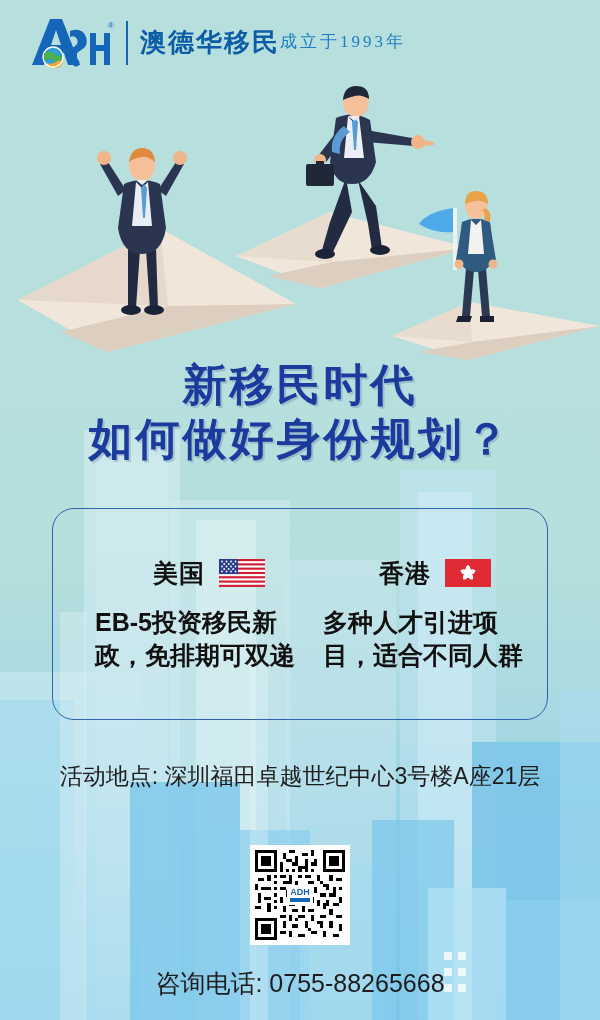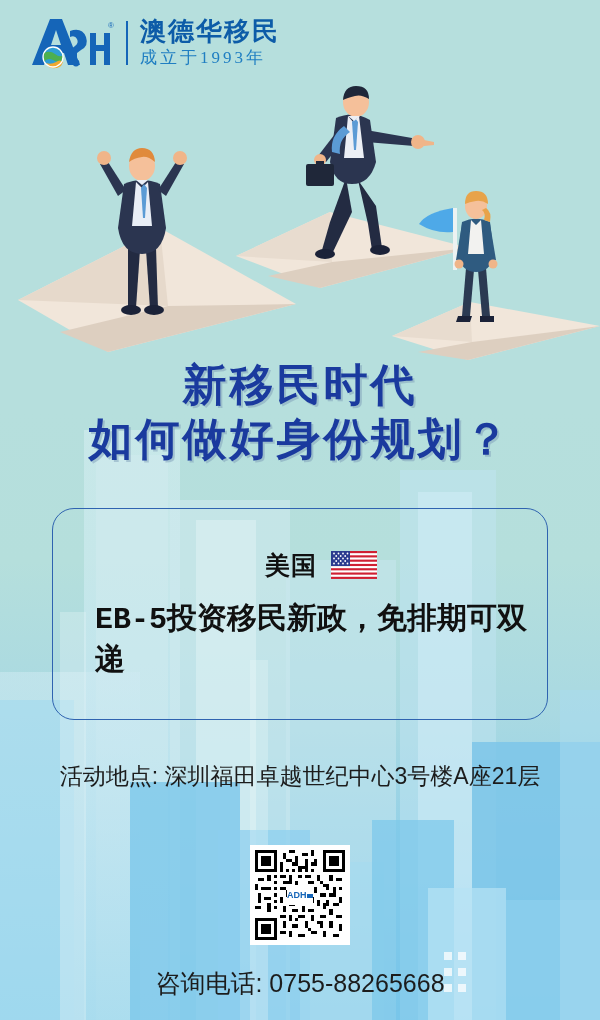--- a/index.html
+++ b/index.html
@@ -20,21 +20,21 @@
     position:absolute;left:0;top:0;width:600px;height:86px;
     display:flex;align-items:center;padding-left:30px;z-index:40;
   }
   .logo-mark{position:relative;width:82px;height:56px;flex:0 0 auto;}
   .logo-reg{
     position:absolute;right:-2px;top:6px;font-size:8px;color:#1565b8;
   }
   .logo-div{
     width:2px;height:44px;background:#1565b8;margin:0 12px 0 14px;flex:0 0 auto;
   }
-  .logo-words{display:flex;flex-direction:column;justify-content:center;}
+  .logo-words{display:flex;justify-content:center;}
   .logo-cn{
     font-size:26px;font-weight:bold;color:#0d5ca8;letter-spacing:2px;
     line-height:1.05;
   }
   .logo-sub{
     font-family:"Liberation Serif","DejaVu Serif",serif;
     font-size:17px;color:#1f7ec2;letter-spacing:3px;line-height:1.2;
     margin-top:3px;
   }
 
@@ -54,23 +54,22 @@
   
   .infobox{
     position:absolute;left:52px;top:508px;width:496px;height:212px;
     border:1.5px solid #2f63b0;border-radius:22px;z-index:30;
     display:flex;flex-direction:row;align-items:center;justify-content:center;padding-left:42px;
   }
   .row-country{display:flex;align-items:center;justify-content:center;gap:14px;}
   .country{font-size:25px;font-weight:bold;color:#101010;letter-spacing:1px;}
   .flag{width:46px;height:28px;display:block;}
   .desc{
-    font-size:30px;font-weight:bold;color:#101010;letter-spacing:0px;
+    font-size:25px;font-weight:bold;color:#101010;letter-spacing:0px;
     margin-top:16px;
-    font-family:Liberation Mono, monospace;
   }
   .gap{height:22px;}
 
   
   .details{
     position:absolute;left:0;top:760px;width:600px;z-index:30;text-align:center;
   }
   .details div{
     font-size:23px;color:#1c1c1c;line-height:1.42;letter-spacing:0px;
   }
@@ -78,21 +77,21 @@
   
   .qrwrap{
     position:absolute;left:250px;top:845px;width:100px;height:100px;
     background:#ffffff;z-index:30;padding:5px;
   }
   .qr{width:90px;height:90px;display:block;}
   .qrlogo{
     position:absolute;left:50%;top:50%;transform:translate(-50%,-50%);
     width:26px;height:20px;background:#ffffff;
     display:flex;align-items:center;justify-content:center;
-    flex-direction:row;
+    flex-direction:column;
   }
   .qrlogo-t{font-size:9px;font-weight:bold;color:#1565b8;line-height:1;}
   .qrlogo-b{width:20px;height:4px;background:#1565b8;margin-top:1px;}
 
   
   .phone{
     position:absolute;left:0;top:938px;width:600px;z-index:30;text-align:center;
     font-size:25px;color:#1c1c1c;letter-spacing:0px;margin-top:29px;
   }
 </style>
@@ -329,20 +328,46 @@
               <circle cx="12" cy="12.5" r="0.9"></circle>
               <circle cx="16.5" cy="12.5" r="0.9"></circle>
           </g>
         </svg>
       </div>
       <div class="desc">EB-5投资移民新政，免排期可双递</div>
     </div>
 
     <div class="gap"></div>
 
+    <div>
+      <div class="row-country">
+        <span class="country">香港</span>
+        <svg class="flag" viewBox="0 0 46 28">
+          <rect width="46" height="28" fill="#e02b34"></rect>
+          <g fill="#ffffff" transform="translate(23,14)">
+            <g>
+              <path d="M0 -8 q3 2 2.4 5.2 q-0.8 3.4 -2.4 4 q-1.6 -0.6 -2.4 -4 q-0.6 -3.2 2.4 -5.2 Z"></path>
+            </g>
+            <g transform="rotate(72)">
+              <path d="M0 -8 q3 2 2.4 5.2 q-0.8 3.4 -2.4 4 q-1.6 -0.6 -2.4 -4 q-0.6 -3.2 2.4 -5.2 Z"></path>
+            </g>
+            <g transform="rotate(144)">
+              <path d="M0 -8 q3 2 2.4 5.2 q-0.8 3.4 -2.4 4 q-1.6 -0.6 -2.4 -4 q-0.6 -3.2 2.4 -5.2 Z"></path>
+            </g>
+            <g transform="rotate(216)">
+              <path d="M0 -8 q3 2 2.4 5.2 q-0.8 3.4 -2.4 4 q-1.6 -0.6 -2.4 -4 q-0.6 -3.2 2.4 -5.2 Z"></path>
+            </g>
+            <g transform="rotate(288)">
+              <path d="M0 -8 q3 2 2.4 5.2 q-0.8 3.4 -2.4 4 q-1.6 -0.6 -2.4 -4 q-0.6 -3.2 2.4 -5.2 Z"></path>
+            </g>
+          </g>
+        </svg>
+      </div>
+      <div class="desc">多种人才引进项目，适合不同人群</div>
+    </div>
   </div>
 
   <div class="details">
     <div>活动地点: 深圳福田卓越世纪中心3号楼A座21层</div>
   </div>
 
   <div class="qrwrap">
     <svg class="qr" viewBox="0 0 29 29" shape-rendering="crispEdges">
       <rect width="29" height="29" fill="#ffffff"></rect>
       <g fill="#000000">

